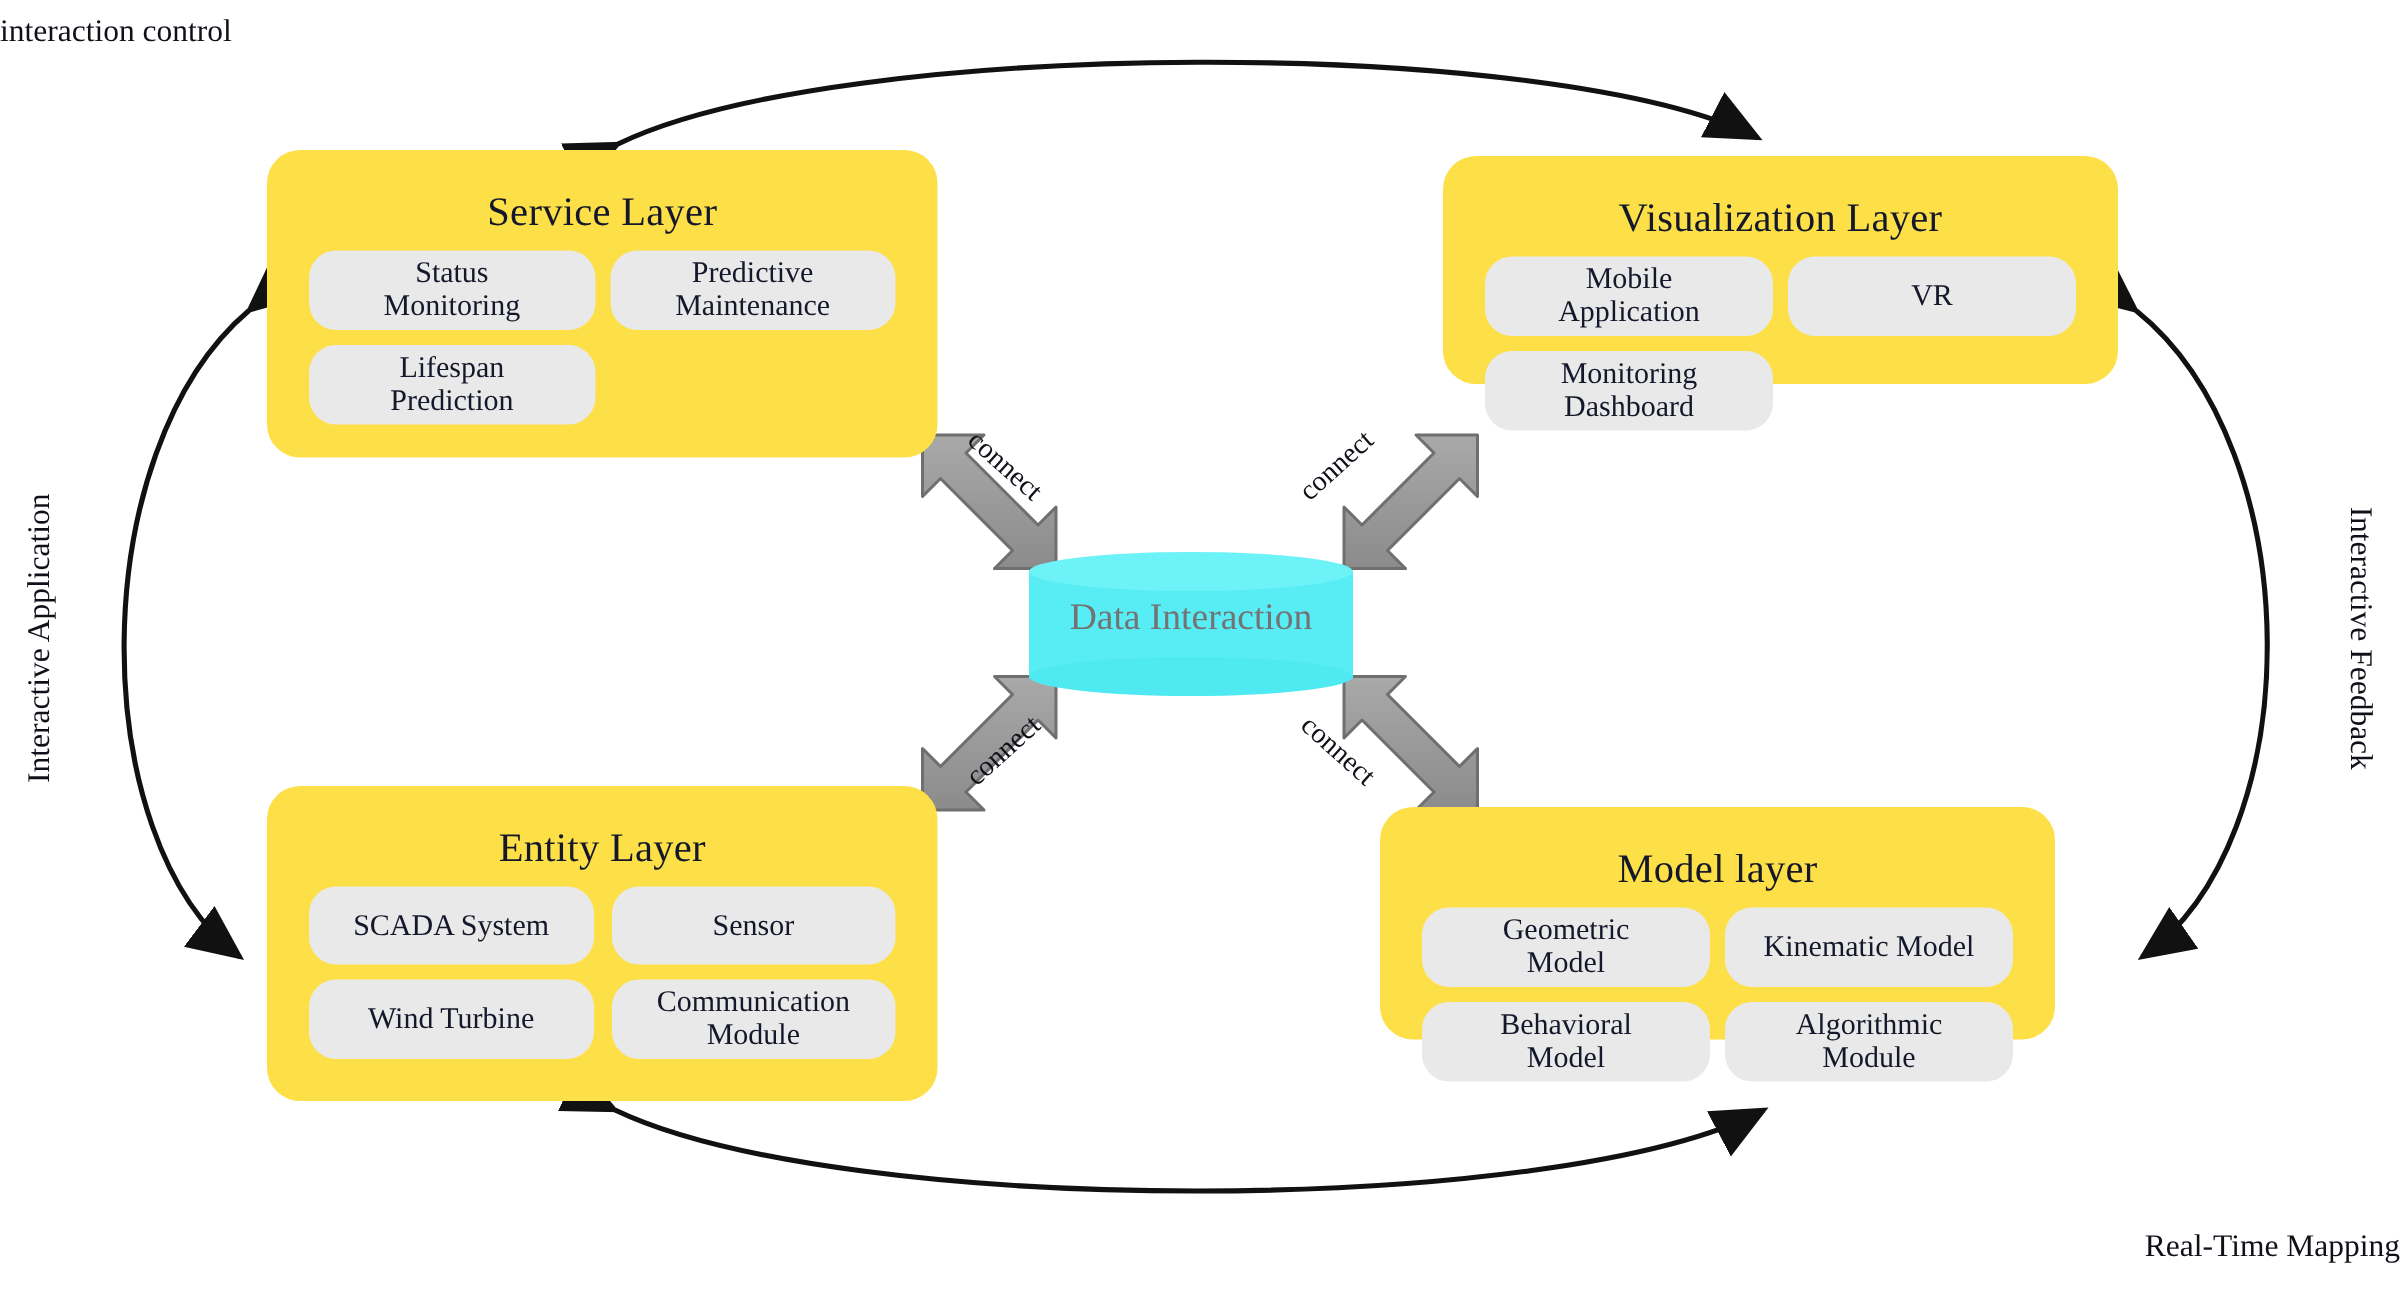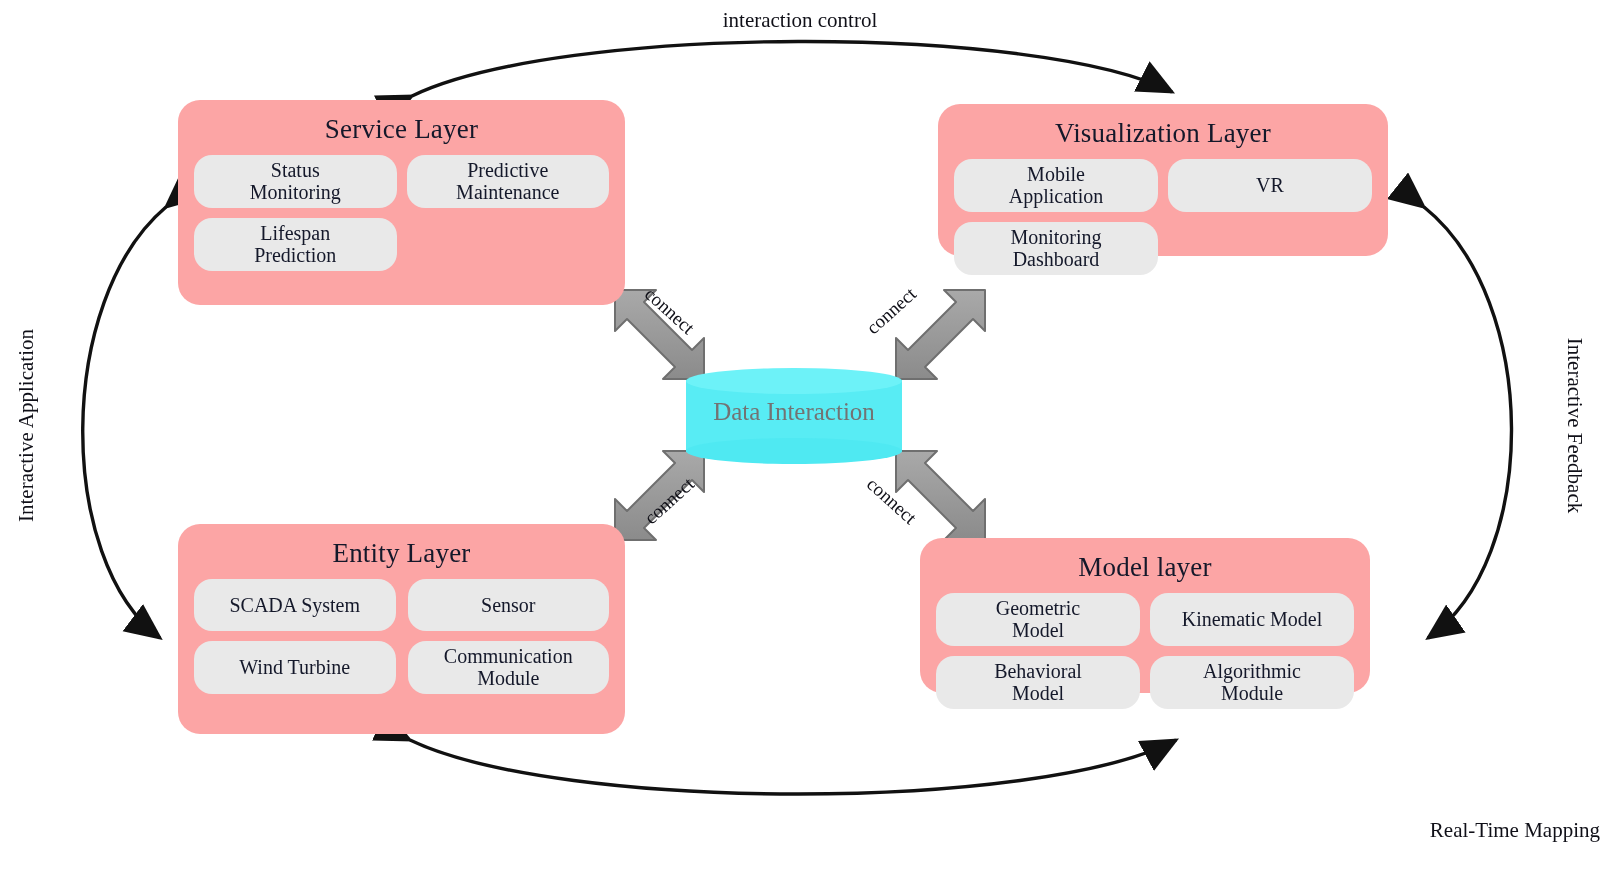--- a/index.html
+++ b/index.html
@@ -22,24 +22,24 @@
   #vector-layer {
     position: absolute;
     left: 0; top: 0;
     width: 1600px; height: 870px;
     pointer-events: none;
   }
 
   
   .layer-panel {
     position: absolute;
-    background: #fca5a5;
+    background: #fde047;
     border-radius: 22px;
     box-sizing: border-box;
-    padding: 0;
+    padding: 12px;
   }
   .layer-title {
     text-align: center;
     font-size: 27px;
     line-height: 1;
     color: #14182a;
     padding-top: 16px;
     padding-bottom: 12px;
     letter-spacing: 0.2px;
   }
@@ -60,21 +60,21 @@
     font-size: 20px;
     line-height: 1.12;
     color: #14182a;
     padding: 4px 6px;
     box-sizing: border-box;
     white-space: pre-line;
   }
 
   
   #panel-service       { left: 178px;  top: 100px; width: 447px; height: 205px; }
-  #panel-visualization { left: 938px;  top: 104px; width: 450px; height: 152px; }
+  #panel-visualization { left: 962px;  top: 104px; width: 450px; height: 152px; }
   #panel-entity        { left: 178px;  top: 524px; width: 447px; height: 210px; }
   #panel-model         { left: 920px;  top: 538px; width: 450px; height: 155px; }
 
   #panel-visualization .pill { min-height: 50px; }
   #panel-entity .pill-grid   { gap: 10px 12px; }
 
   
   #data-cylinder {
     position: absolute;
     left: 686px;
@@ -125,21 +125,21 @@
   #connect-bl { left: 640px; top: 490px; transform: rotate(-42deg); }
   #connect-br { left: 862px; top: 490px; transform: rotate(42deg); }
 
   
   .flow-label {
     position: absolute;
     font-size: 21px;
     color: #101018;
     white-space: nowrap;
   }
-  #label-interaction-control { left: 0; top: 8px; width: 1600px; text-align: center; }
+  #label-interaction-control { left: 0; top: 8px; width: 1600px; text-align: left; }
   #label-realtime-mapping    { left: 0; top: 818px; width: 1600px; text-align: right; }
 
   #label-interactive-application {
     left: -84px; top: 413px; width: 220px; text-align: center;
     transform: rotate(-90deg);
   }
   #label-interactive-feedback {
     left: 1464px; top: 413px; width: 220px; text-align: center;
     transform: rotate(90deg);
   }

